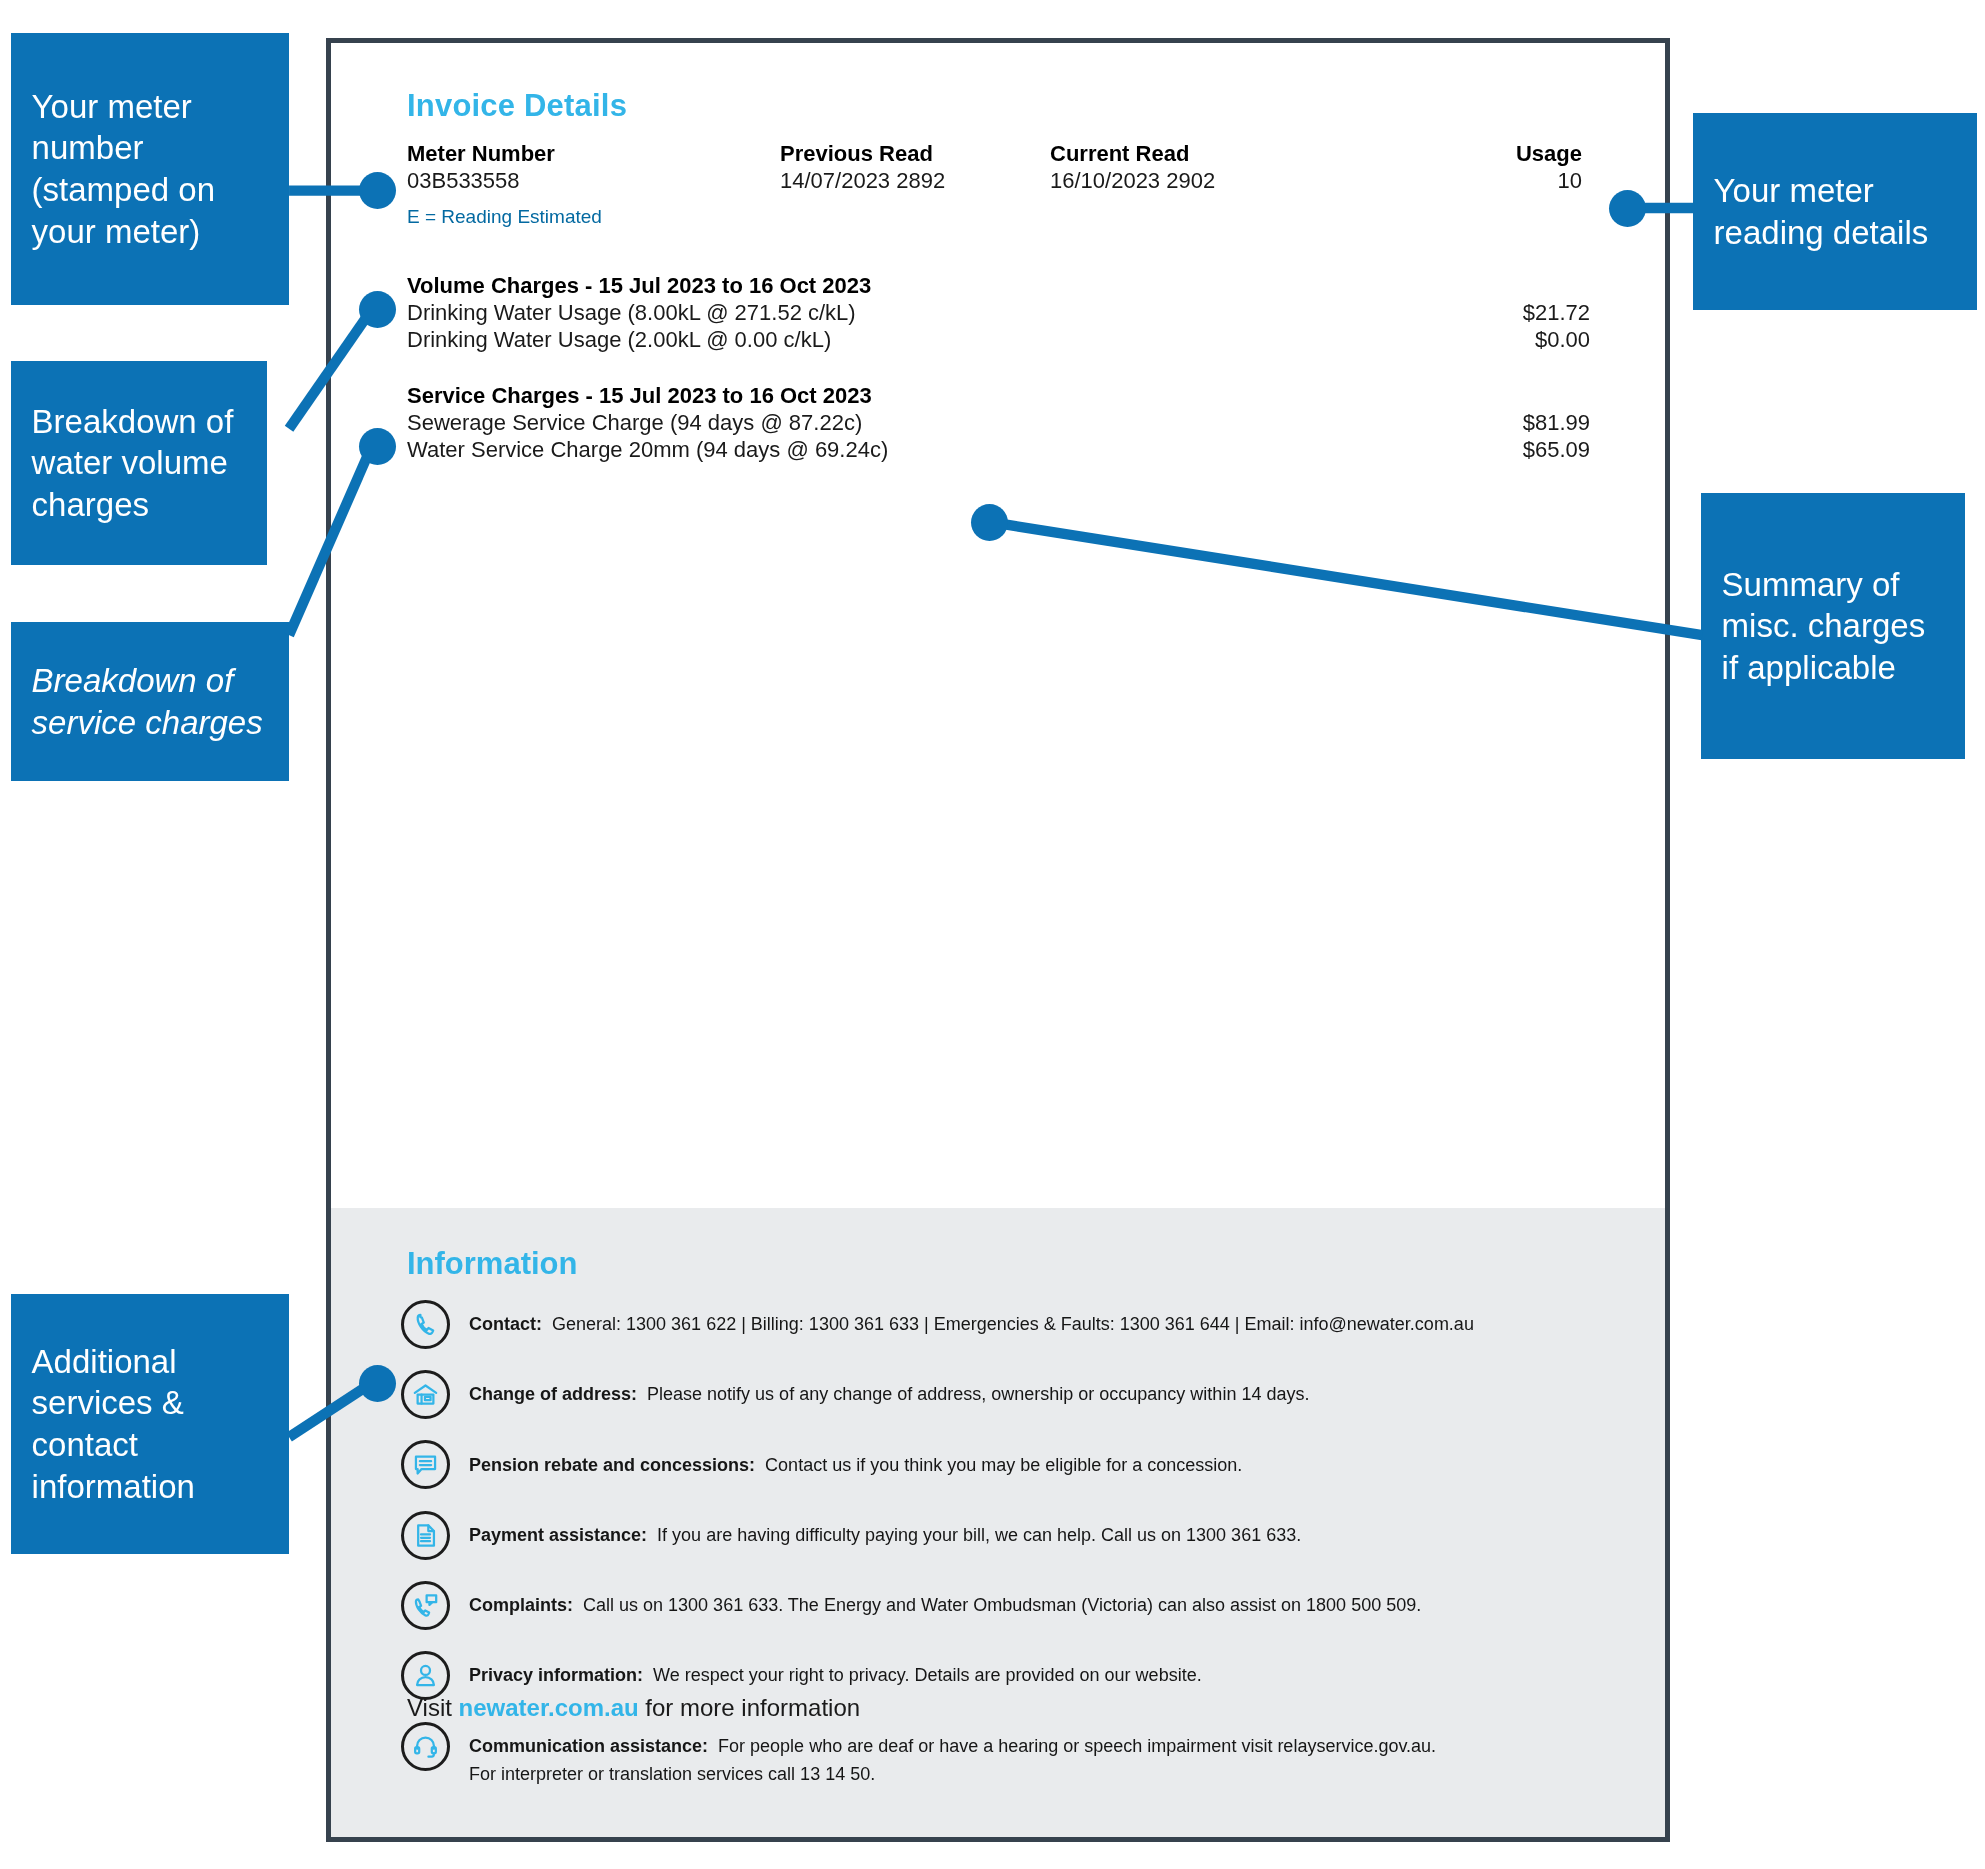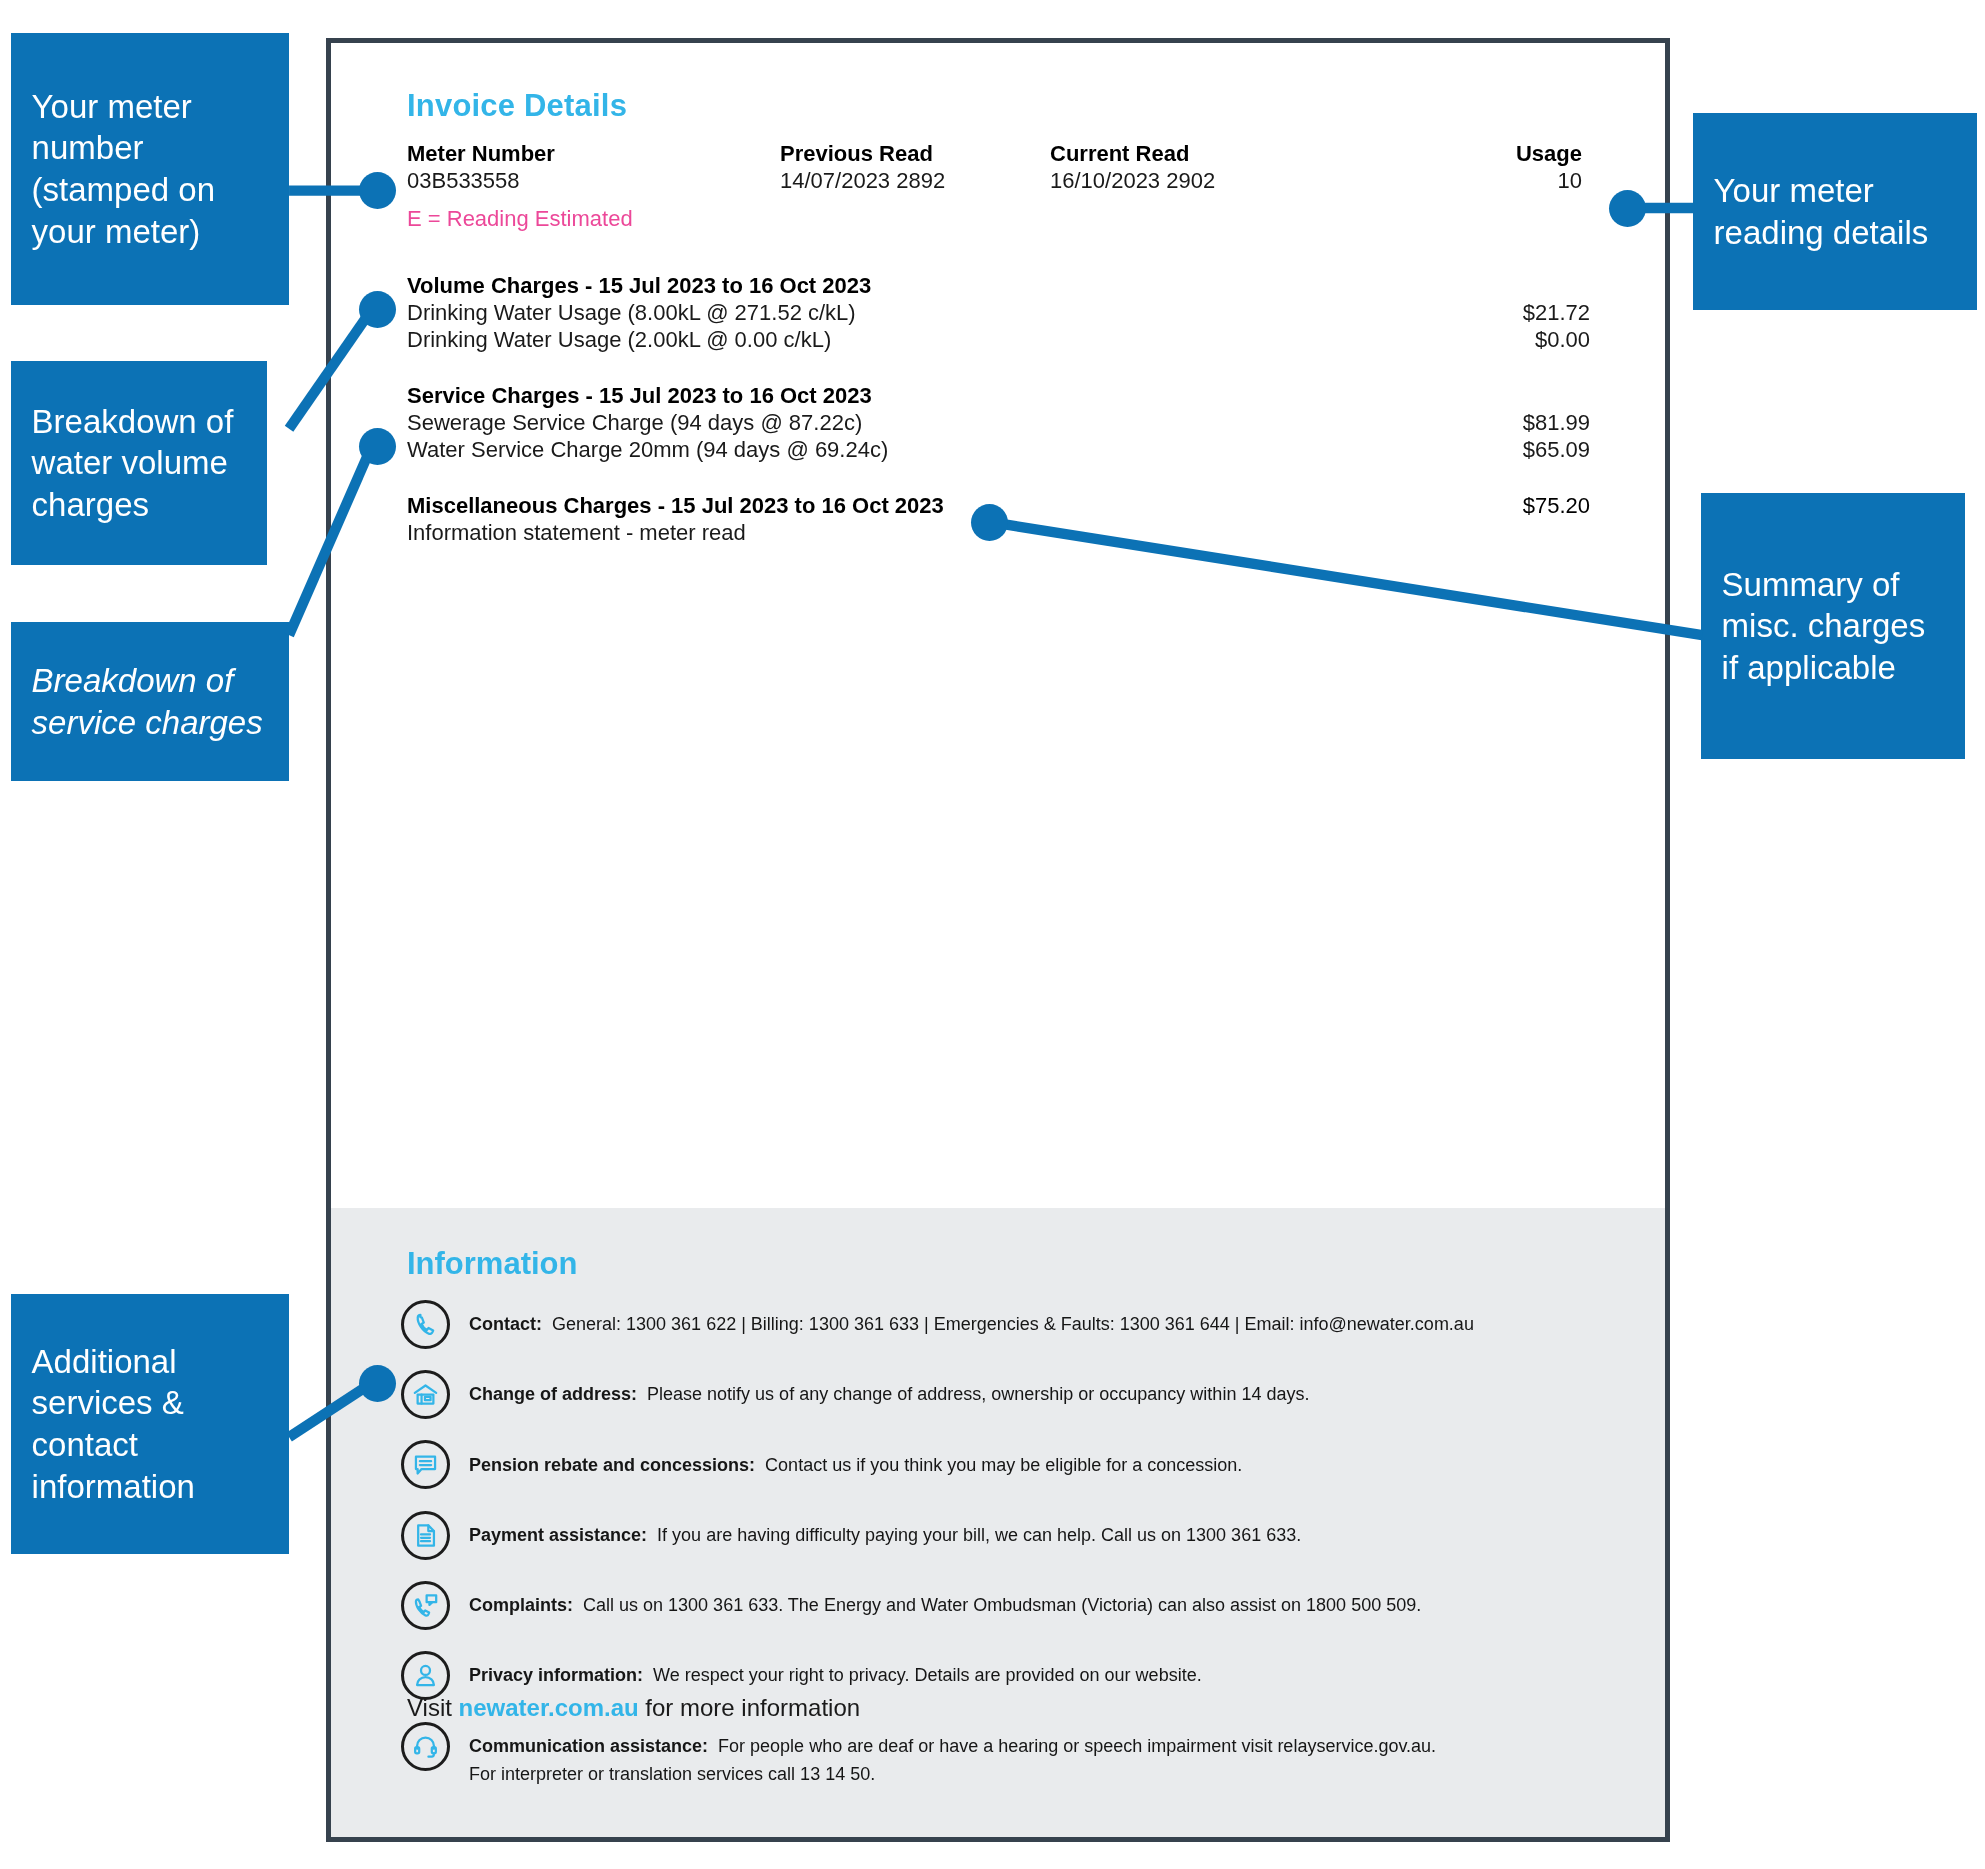--- a/index.html
+++ b/index.html
@@ -19,21 +19,21 @@
              color:#33b5e8;letter-spacing:0.2px;}
 
   .inv-table{position:absolute;left:76px;top:98px;width:1183px;}
   .row{position:relative;height:27px;}
   .c-meter{position:absolute;left:0;top:0;}
   .c-prev{position:absolute;left:373px;top:0;}
   .c-curr{position:absolute;left:643px;top:0;}
   .c-usage{position:absolute;right:8px;top:0;text-align:center;}
   .hdr{font-weight:bold;font-size:22px;color:#000;}
   .val{font-size:22px;color:#1a1a1a;}
-  .est{position:absolute;left:76px;top:163px;font-size:22px;color:#ec4899;}
+  .est{position:absolute;left:76px;top:163px;font-size:19px;color:#0369a1;}
 
   
   .charges{position:absolute;left:76px;top:230px;width:1183px;}
   .blk{margin-bottom:29px;position:relative;}
   .blk-head{font-weight:bold;font-size:22px;color:#000;position:relative;height:27px;}
   .blk-head .amt{position:absolute;right:0;top:0;font-weight:normal;font-size:22px;}
   .line{position:relative;height:27px;font-size:22px;color:#1a1a1a;}
   .line .amt{position:absolute;right:0;top:0;font-size:22px;color:#1a1a1a;}
 
   
@@ -111,30 +111,20 @@
           <div class="line">
             <span>Sewerage Service Charge (94 days @ 87.22c)</span>
             <span class="amt">$81.99</span>
           </div>
           <div class="line">
             <span>Water Service Charge 20mm (94 days @ 69.24c)</span>
             <span class="amt">$65.09</span>
           </div>
         </div>
 
-        <div class="blk">
-          <div class="blk-head">
-            <span>Miscellaneous Charges - 15 Jul 2023 to 16 Oct 2023</span>
-            <span class="amt">$75.20</span>
-          </div>
-          <div class="line">
-            <span>Information statement - meter read</span>
-            <span class="amt"></span>
-          </div>
-        </div>
 
       </div>
 
       <div class="info-panel">
         <div class="info-title">Information</div>
 
         <div class="info-list">
 
           <div class="info-row">
             <div class="ico">

